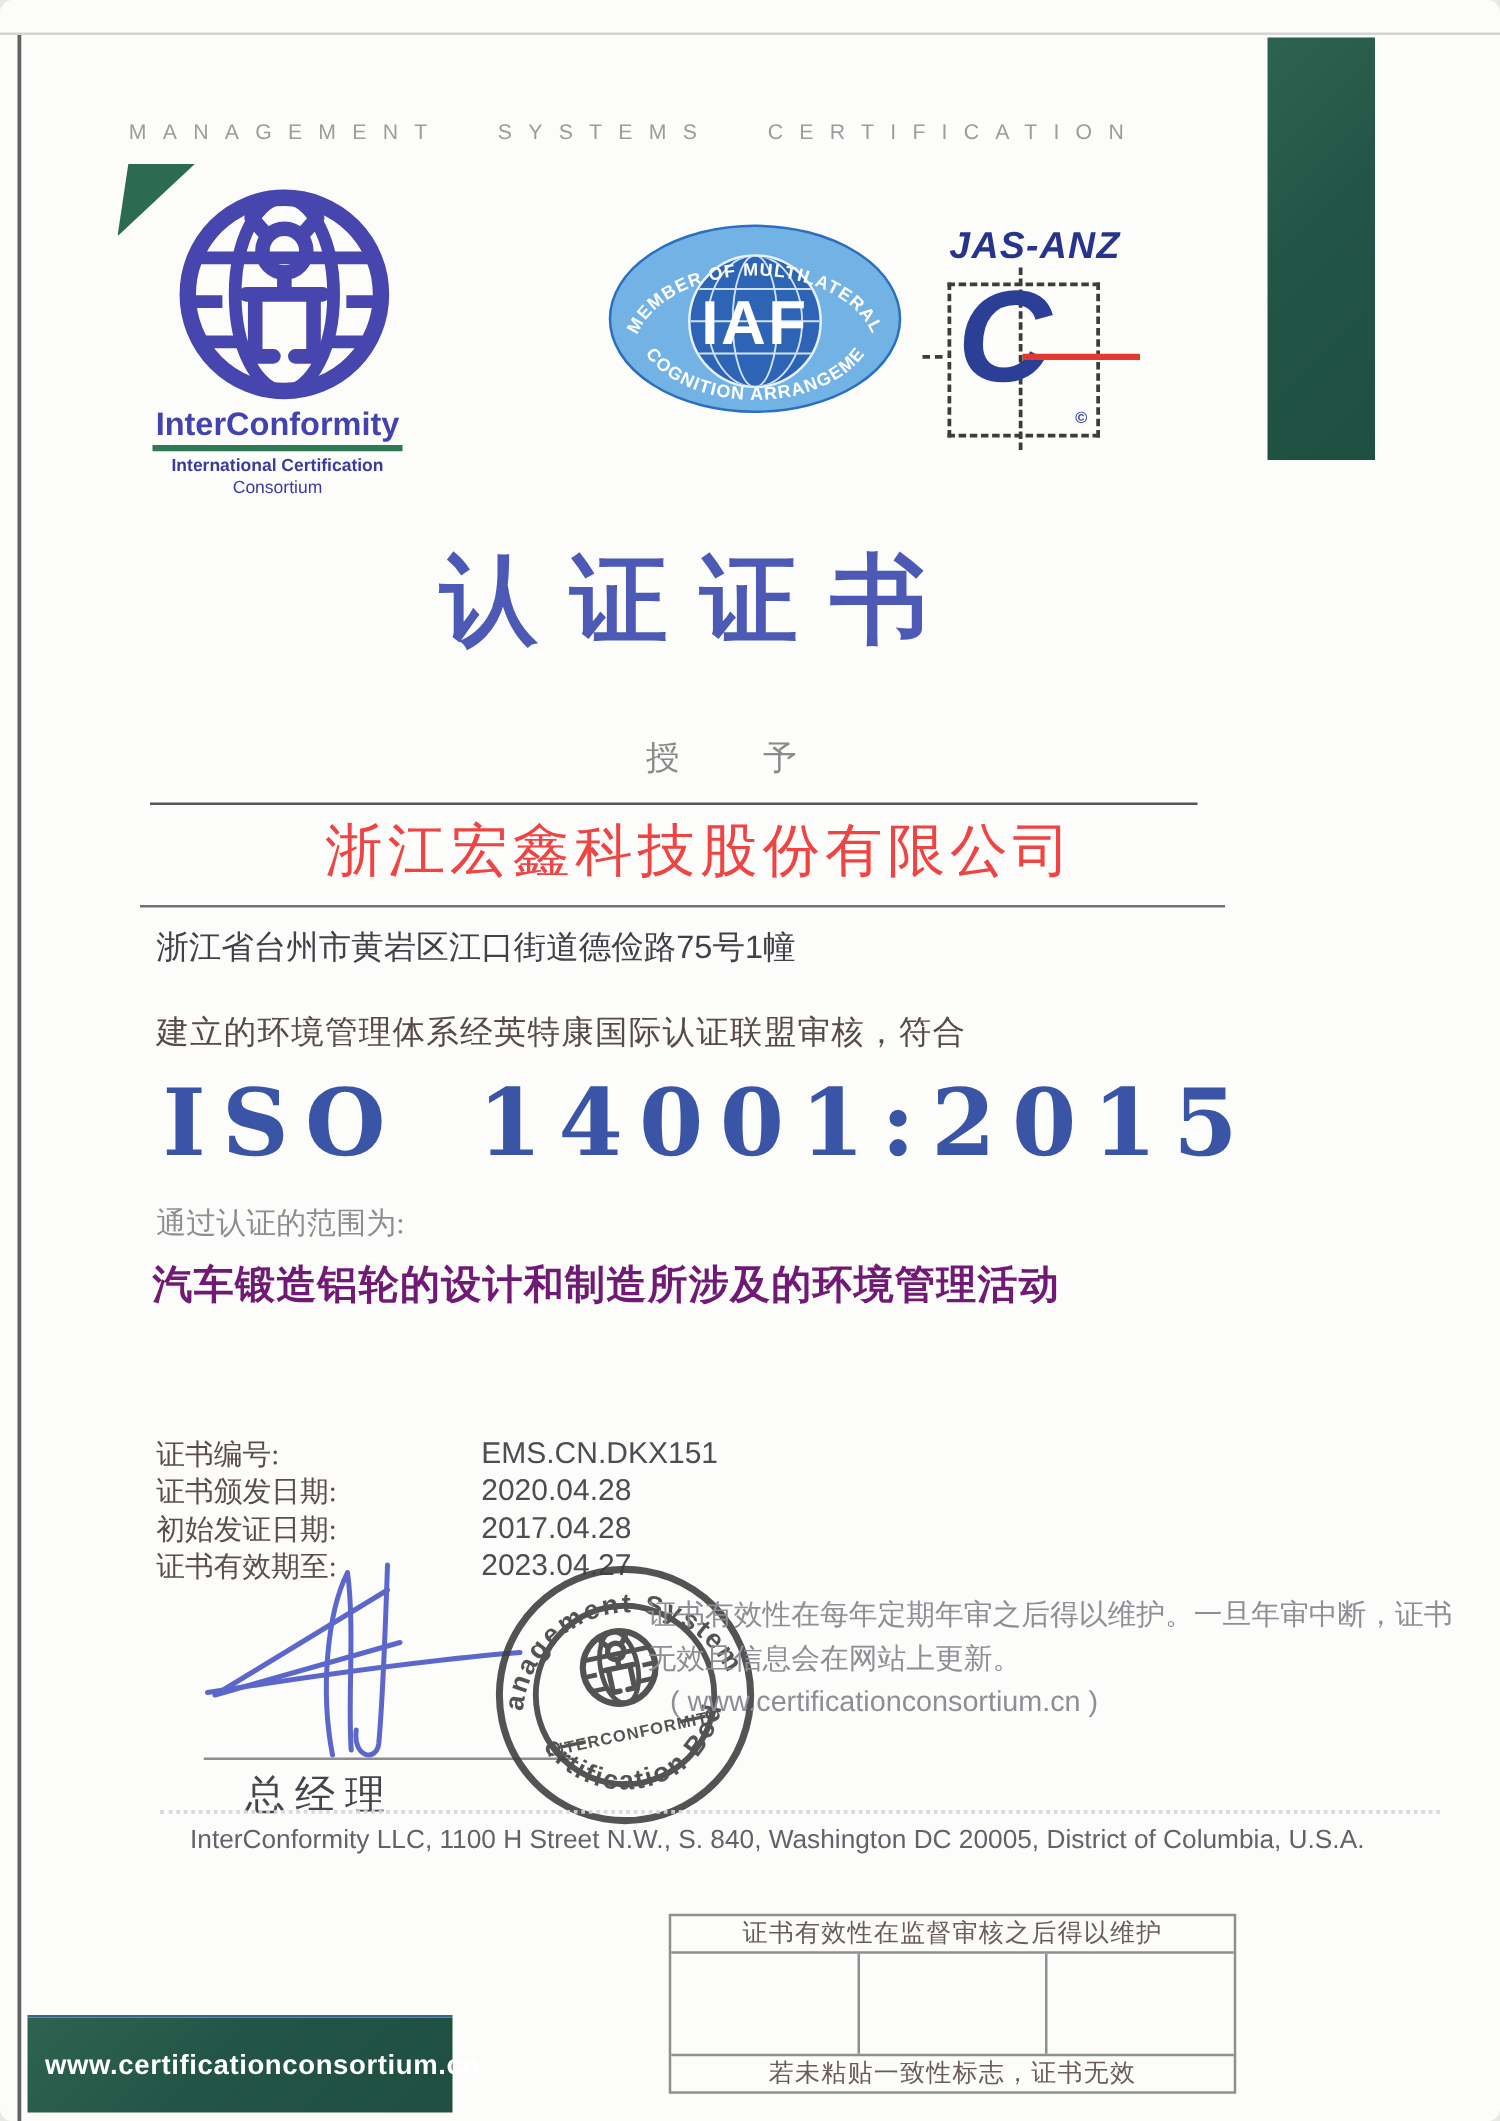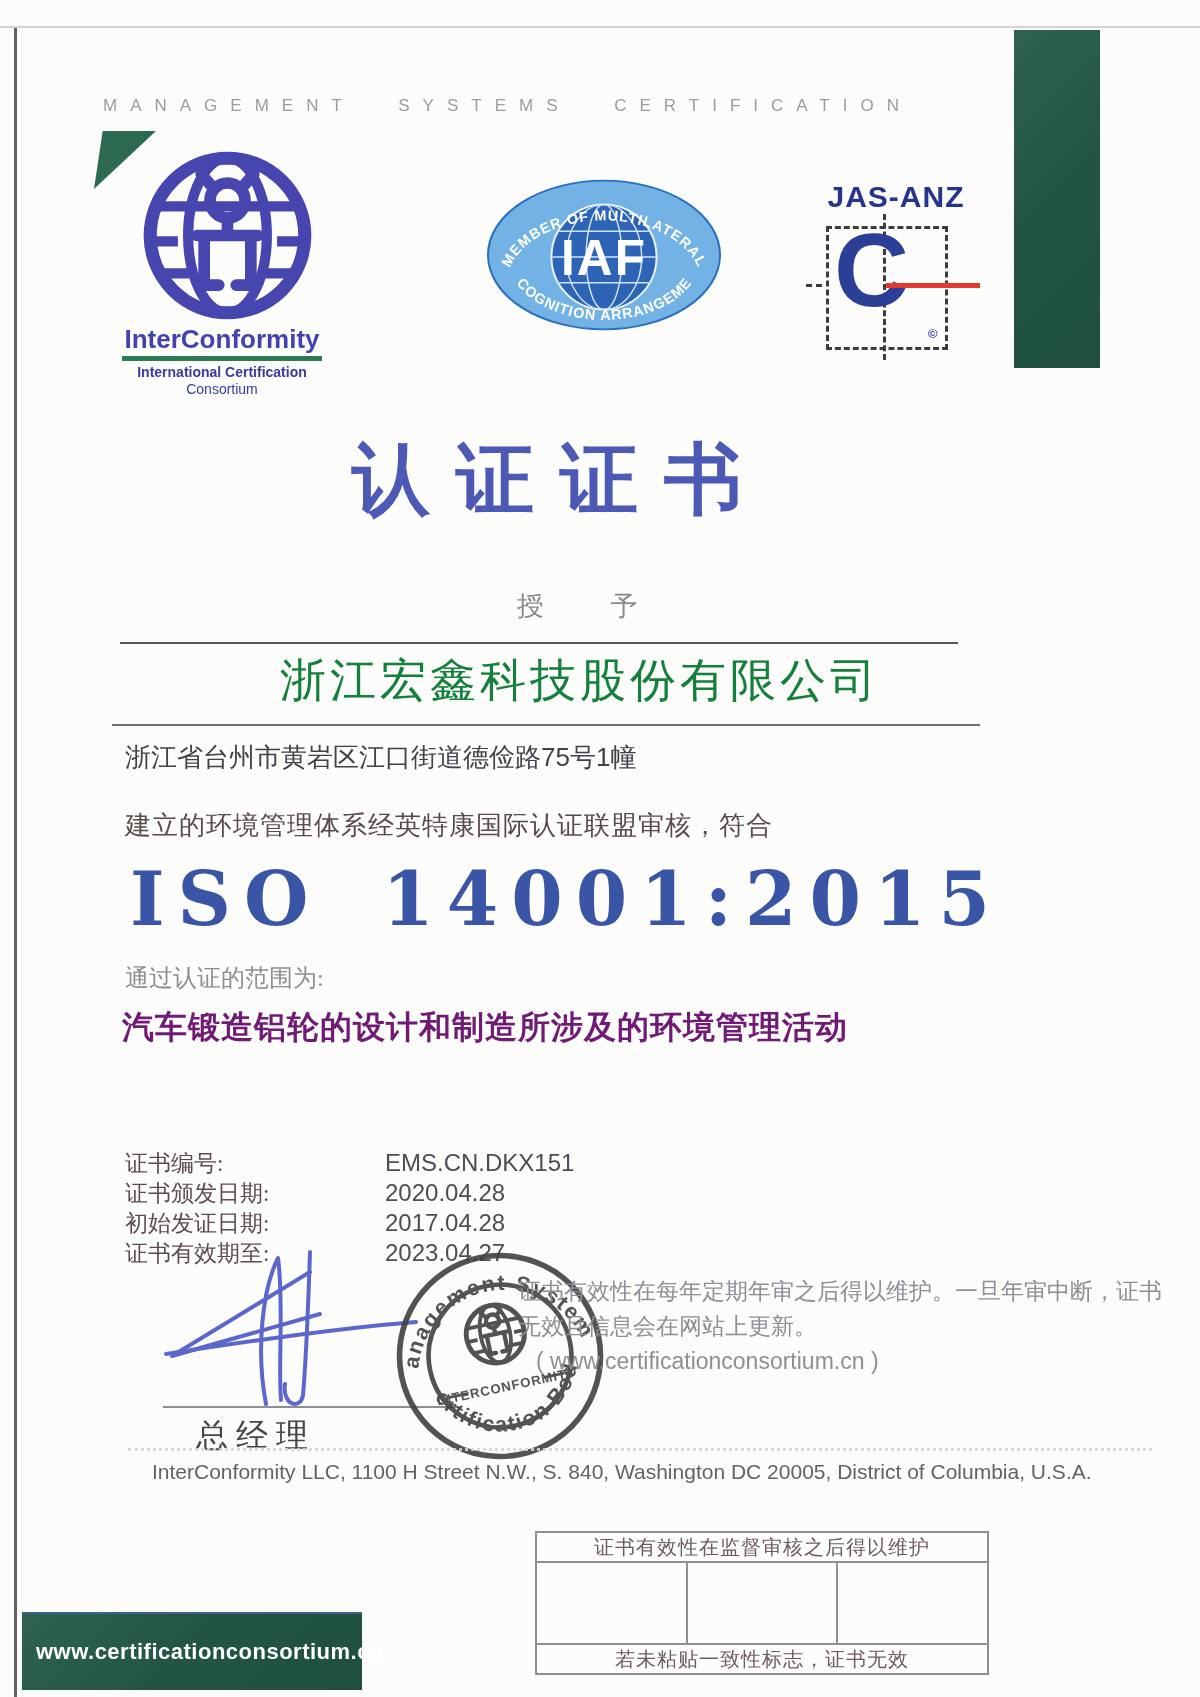--- a/index.html
+++ b/index.html
@@ -1,17 +1,17 @@
 <!DOCTYPE html>
 <html><head>
 <meta charset="utf-8">
 <style>
   html,body{margin:0;padding:0;background:#e8e8e6;}
   .page{position:relative;width:1200px;height:1697px;margin:0 auto;background:#fcfcfa;overflow:hidden;
-        font-family:"Liberation Serif",serif;}
+        font-family:"Liberation Serif",serif;border-radius:10px;}
   .abs{position:absolute;}
 
   
   .scan-top{left:0;top:26px;width:1200px;height:2px;background:#c9c9c7;opacity:.8;}
   .scan-left{left:14px;top:28px;width:3px;height:1669px;background:#474747;opacity:.85;}
 
   
   .green-block{background:linear-gradient(135deg,#2d6350 0%,#235546 45%,#1e4f41 100%);}
   .corner-rect{left:1014px;top:30px;width:86px;height:338px;}
   .footer-bar{left:22px;top:1612px;width:340px;height:76px;border-top:2px solid #38668a;
@@ -32,38 +32,38 @@
   .ic-underline{left:122px;top:356px;width:200px;height:5px;background:#2e7a54;}
   .ic-sub1{left:118px;top:364px;width:208px;text-align:center;color:#3a3aa0;
            font-family:"Liberation Sans",sans-serif;font-weight:bold;font-size:14px;}
   .ic-sub2{left:118px;top:381px;width:208px;text-align:center;color:#3a3aa0;
            font-family:"Liberation Sans",sans-serif;font-weight:normal;font-size:14px;}
 
   
   .iaf{left:485px;top:178px;width:238px;height:155px;}
 
   
-  .jas{left:820px;top:180px;width:180px;height:200px;}
+  .jas{left:752px;top:180px;width:180px;height:200px;font-style:italic;}
   .jas-label{position:absolute;left:0;top:0;width:152px;text-align:center;color:#27348b;
              font-family:"Liberation Sans",sans-serif;font-weight:bold;font-size:30px;letter-spacing:1px;}
   .jas-box{position:absolute;left:6px;top:46px;width:116px;height:118px;border:3px dashed #3c3c3c;}
   .jas-vline{position:absolute;left:63px;top:34px;height:146px;border-left:3px dashed #3c3c3c;}
   .jas-htick{position:absolute;left:-14px;top:104px;width:16px;border-top:3px dashed #3c3c3c;}
   .jas-c{position:absolute;left:14px;top:38px;font-family:"Liberation Sans",sans-serif;
          font-weight:900;font-size:104px;color:#2c3f97;line-height:1;}
   .jas-red{position:absolute;left:66px;top:103px;width:94px;height:5px;background:#e23b2e;}
   .jas-copy{position:absolute;left:108px;top:146px;font-size:13px;color:#2c3f97;
             font-family:"Liberation Sans",sans-serif;font-weight:bold;}
 
   
   .cert-title{left:0;top:428px;width:1120px;text-align:center;color:#4d5ab5;font-weight:bold;
               font-size:78px;letter-spacing:26px;}
   .awarded{left:0;top:588px;width:1120px;text-align:center;color:#8a8a8a;font-size:27px;letter-spacing:30px;margin-left:32px;}
   .rule1{left:120px;top:642px;width:838px;border-top:2px solid #55555d;}
-  .company{left:0;top:650px;width:1120px;text-align:center;color:#15803d;font-size:46px;letter-spacing:4px;padding-left:20px;}
+  .company{left:0;top:650px;width:1120px;text-align:center;color:#ef4444;font-size:46px;letter-spacing:4px;}
   .rule2{left:112px;top:724px;width:868px;border-top:2px solid #70707a;}
   .address{left:125px;top:740px;font-size:26px;color:#41414b;font-family:"Liberation Sans",sans-serif;}
   .statement{left:125px;top:808px;font-size:26px;color:#584a4a;letter-spacing:1px;}
   .iso{left:130px;top:856px;font-family:"DejaVu Serif",serif;font-weight:bold;font-size:74px;
        color:#3b55a6;letter-spacing:13px;word-spacing:22px;white-space:nowrap;}
   .scope-label{left:125px;top:962px;font-size:24px;color:#8d8d92;}
   .scope-text{left:122px;top:1006px;font-size:32px;font-weight:bold;color:#701a75;letter-spacing:1px;}
 
   
   .details{left:125px;top:1148px;width:700px;}

